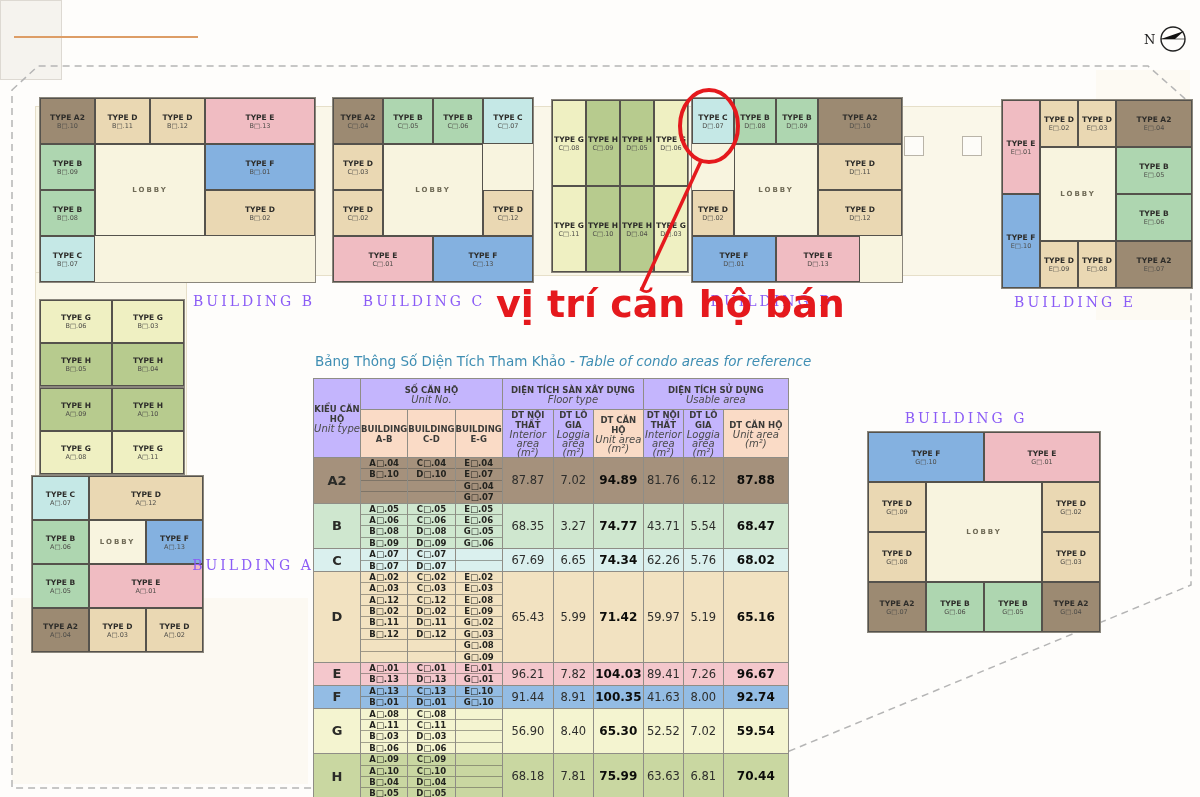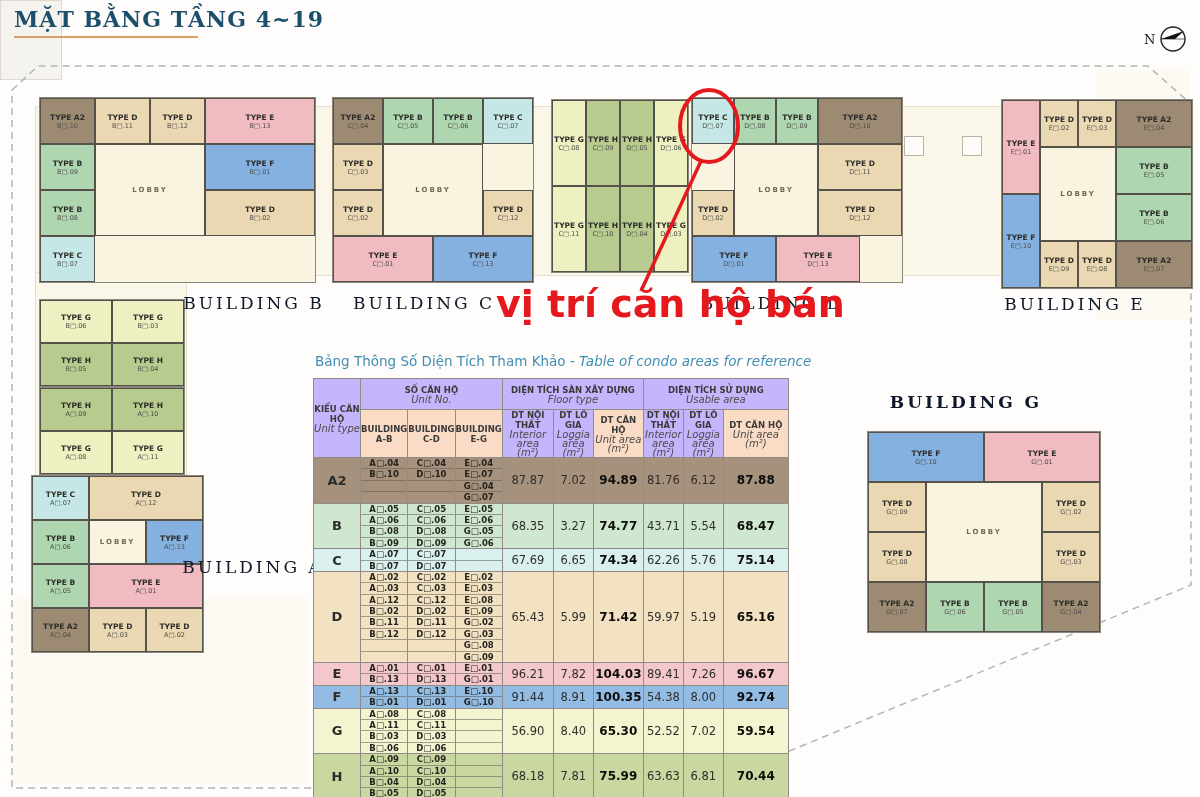--- a/index.html
+++ b/index.html
@@ -17,21 +17,21 @@
   .vent{position:absolute;width:18px;height:18px;background:#fdfcf8;border:1px solid #b9b4a8;z-index:3;}
   
   .cluster{position:absolute;display:grid;z-index:4;background:#f8f4df;box-shadow:0 0 0 1px #8a867c;}
   .unit{border:1px solid #55524c;display:flex;flex-direction:column;align-items:center;justify-content:center;
         text-align:center;overflow:hidden;}
   .unit .t{font-size:7.5px;font-weight:bold;color:#2e2d2a;line-height:9px;white-space:nowrap;}
   .unit .n{font-size:6.5px;color:#4d4c48;line-height:8px;white-space:nowrap;}
   .unit.lobby .t{font-size:7px;letter-spacing:2px;color:#6f6a56;font-weight:bold;}
   
   .bldg-label{position:absolute;width:180px;text-align:center;z-index:5;
-    font-family:"DejaVu Serif","Liberation Serif",serif;font-size:17px;color:#0f172a;letter-spacing:3px;}
+    font-family:"DejaVu Serif","Liberation Serif",serif;font-size:14px;color:#8b5cf6;letter-spacing:3px;}
   #page-title{position:absolute;left:14px;top:6px;z-index:6;font-family:"DejaVu Serif","Liberation Serif",serif;
     font-size:22px;font-weight:bold;color:#1b4f6b;letter-spacing:1px;z-index:6;}
   #title-underline{position:absolute;left:14px;top:36px;width:184px;height:2px;background:#dd9d66;z-index:6;}
   #north{position:absolute;left:1144px;top:24px;z-index:6;display:flex;align-items:center;gap:3px;}
   #north .n-letter{font-family:"DejaVu Serif","Liberation Serif",serif;font-size:13px;color:#222;}
   
   #annot-svg{position:absolute;left:0;top:0;z-index:7;pointer-events:none;}
   #annot-text{position:absolute;left:496px;top:282px;width:330px;text-align:center;z-index:8;
     font-size:38px;font-weight:bold;color:#e5191d;white-space:nowrap;}
   
@@ -398,24 +398,23 @@
         </div>
       </div>
     </div>
 
   <div id="label-layer">
       <div class="bldg-label" style="left: 164px; top: 293px;">BUILDING B</div>
       <div class="bldg-label" style="left: 334px; top: 293px;">BUILDING C</div>
       <div class="bldg-label" style="left: 682px; top: 293px;">BUILDING D</div>
       <div class="bldg-label" style="left: 985px; top: 294px;">BUILDING E</div>
       <div class="bldg-label" style="left: 163px; top: 557px;">BUILDING A</div>
-      <div class="bldg-label" style="left: 876px; top: 392px; font-weight: bold;">BUILDING G</div>
+      <div class="bldg-label" style="left: 876px; top: 410px;">BUILDING G</div>
     </div>
 
-  <div id="page-title">MẶT BẰNG TẦNG 4~19</div>
   <div id="title-underline"></div>
 
   <div id="north">
     <span class="n-letter">N</span>
     <svg width="30" height="30" viewBox="0 0 30 30">
       <circle cx="15" cy="15" r="12" fill="none" stroke="#222" stroke-width="1.4"></circle>
       <line x1="3" y1="15" x2="27" y2="15" stroke="#222" stroke-width="0.7"></line>
       <polygon points="3,15 26,7 17,15" fill="#111"></polygon>
     </svg>
   </div>
@@ -589,21 +588,21 @@
             <div class="ustack">
               <div class="uline">&nbsp;</div>
               <div class="uline">&nbsp;</div>
             </div>
           </td>
           <td class="val">67.69</td>
           <td class="val">6.65</td>
           <td class="val bold">74.34</td>
           <td class="val">62.26</td>
           <td class="val">5.76</td>
-          <td class="val bold">75.14</td>
+          <td class="val bold">68.02</td>
         </tr>
         <tr style="background: rgb(242, 226, 193);">
           <td class="type-cell">D</td>
           <td>
             <div class="ustack">
               <div class="uline">A□.02</div>
               <div class="uline">A□.03</div>
               <div class="uline">A□.12</div>
               <div class="uline">B□.02</div>
               <div class="uline">B□.11</div>
@@ -686,21 +685,21 @@
           </td>
           <td>
             <div class="ustack">
               <div class="uline">E□.10</div>
               <div class="uline">G□.10</div>
             </div>
           </td>
           <td class="val">91.44</td>
           <td class="val">8.91</td>
           <td class="val bold">100.35</td>
-          <td class="val">54.38</td>
+          <td class="val">41.63</td>
           <td class="val">8.00</td>
           <td class="val bold">92.74</td>
         </tr>
         <tr style="background: rgb(244, 244, 208);">
           <td class="type-cell">G</td>
           <td>
             <div class="ustack">
               <div class="uline">A□.08</div>
               <div class="uline">A□.11</div>
               <div class="uline">B□.03</div>

